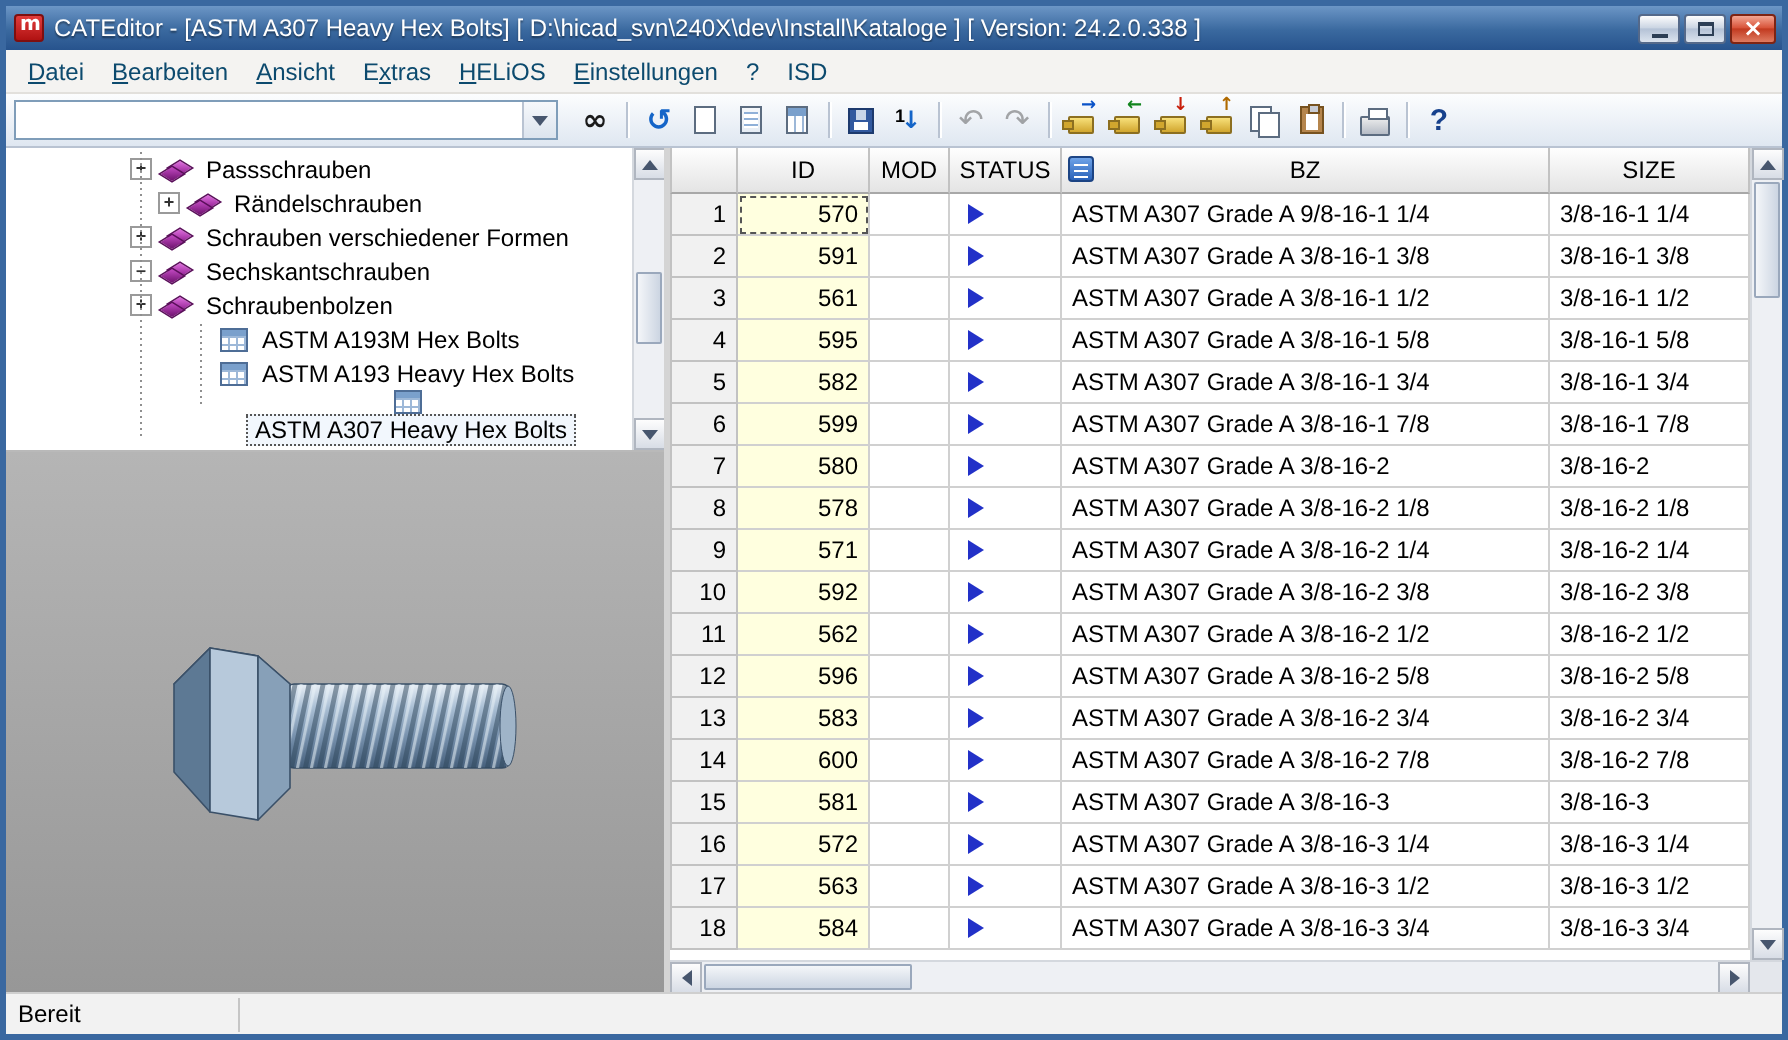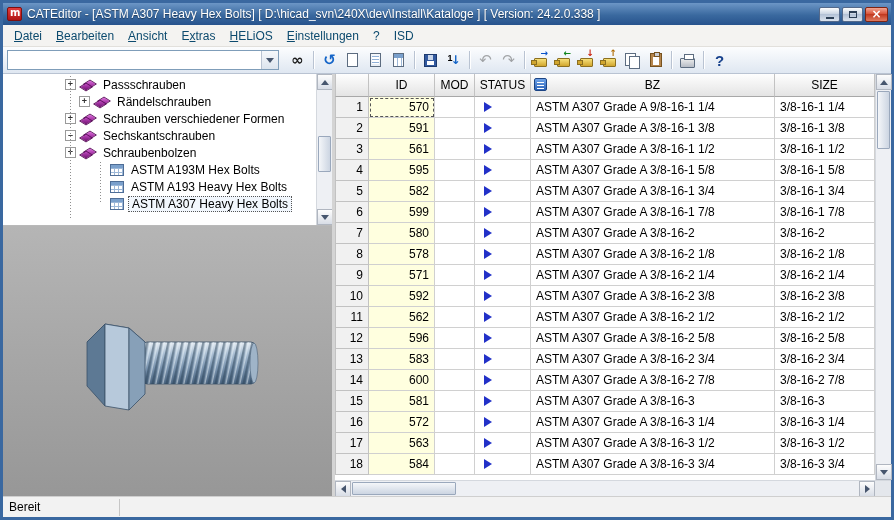--- a/index.html
+++ b/index.html
@@ -264,21 +264,21 @@
             <div class="tree-row" style="padding-left: 92px;">
               <span class="expander-space"></span>
               <span class="tree-ico-tab"></span>
               <span class="tree-label">ASTM A193M Hex Bolts</span>
             </div>
             <div class="tree-row" style="padding-left: 92px;">
               <span class="expander-space"></span>
               <span class="tree-ico-tab"></span>
               <span class="tree-label">ASTM A193 Heavy Hex Bolts</span>
             </div>
-            <div class="tree-row" style="padding-left: 92px;">
+            <div class="tree-row" style="padding-left: 92px; flex-direction: column;">
               <span class="expander-space"></span>
               <span class="tree-ico-tab"></span>
               <span class="tree-label sel">ASTM A307 Heavy Hex Bolts</span>
             </div>
           </div>
         <div class="sb-v">
           <span class="sb-btn">
               <span class="arr up"></span>
             </span>
           <span class="sb-track">

